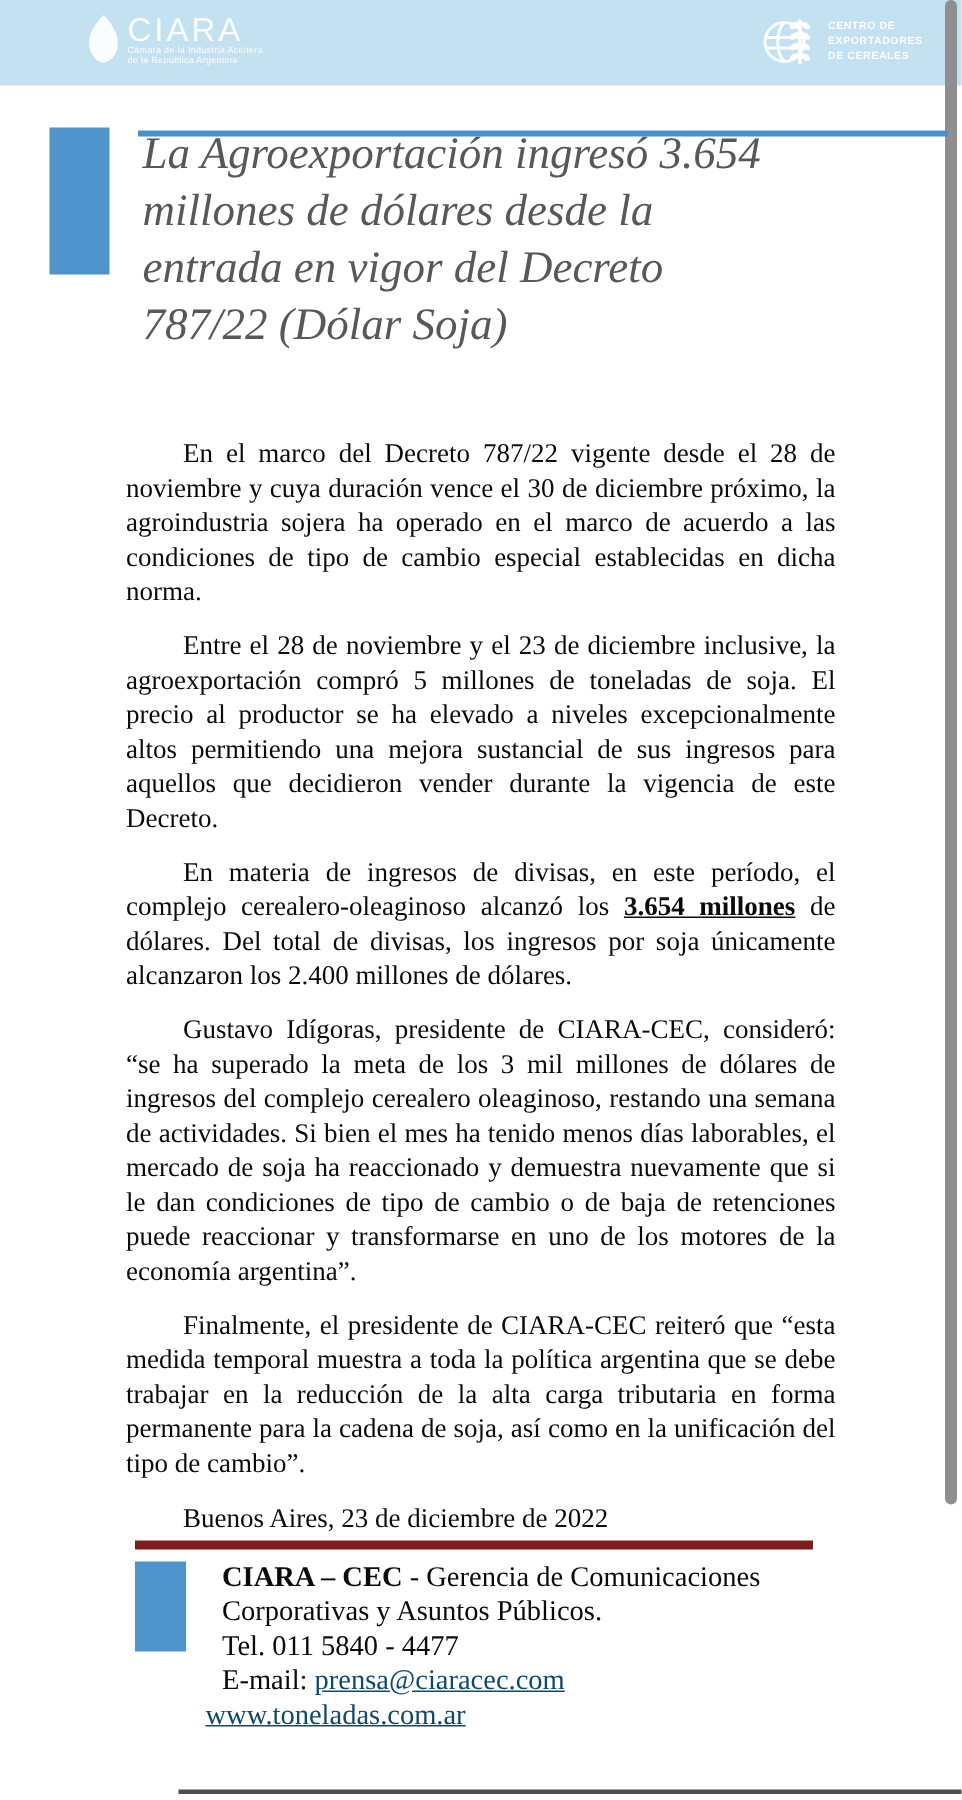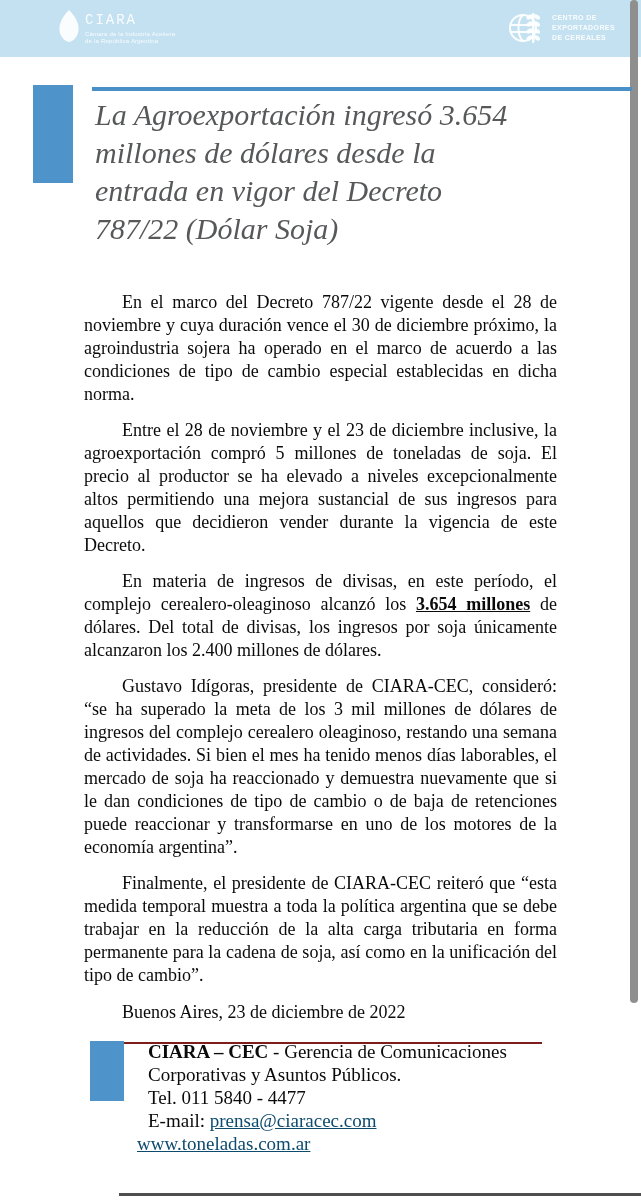--- a/index.html
+++ b/index.html
@@ -16,22 +16,22 @@
   .header{
     position:absolute;left:0;top:0;width:641px;height:57px;
     background:#c3e1f1;
   }
   .ciara-logo{
     position:absolute;left:56px;top:9px;
     display:flex;align-items:flex-start;gap:3px;
   }
   .ciara-text-col{display:flex;flex-direction:column;}
   .ciara-name{
-    font-family:Liberation Mono, monospace;
-    font-size:14px;line-height:22px;font-weight:400;
+    font-family:Liberation Sans, sans-serif;
+    font-size:22px;line-height:22px;font-weight:400;
     color:rgba(255,255,255,0.92);letter-spacing:2px;
   }
   .ciara-sub{
     font-family:"Liberation Sans", sans-serif;
     font-size:6px;line-height:7px;
     color:rgba(255,255,255,0.9);letter-spacing:0.2px;
   }
   .cec-logo{
     position:absolute;left:505px;top:7px;
     display:flex;align-items:center;gap:5px;
@@ -51,21 +51,21 @@
   
   .title-rule{
     position:absolute;left:92px;top:87px;width:540px;height:4px;
     background:#4a90c8;
   }
   .title-bar{
     position:absolute;left:33px;top:85px;width:40px;height:98px;
     background:#4e93ca;
   }
   .page-title{
-    position:absolute;left:95px;top:96px;width:430px;margin:0;
+    position:absolute;left:95px;top:84px;width:430px;margin:0;
     font-family:"Liberation Serif", serif;
     font-style:italic;font-weight:normal;
     font-size:30px;line-height:38px;
     color:#57585a;
   }
 
   
   .body-text{
     position:absolute;left:84px;top:291px;width:473px;
     font-size:18px;line-height:23px;color:#0a0a0a;
@@ -73,22 +73,22 @@
   .body-text p{
     margin:0 0 13px 0;
     text-align:justify;
     text-indent:38px;
   }
   .hl{font-weight:bold;text-decoration:underline;}
   .dateline{
     margin:14px 0 0 6px;
     width:452px;
     text-indent:32px;
-    padding-bottom:18px;
-    border-bottom:2px solid #7f1d1d;
+    padding-bottom:3px;
+    border-bottom:6px solid #7f1d1d;
   }
 
   
   .footer-bar{
     position:absolute;left:90px;top:1041px;width:34px;height:60px;
     background:#4e93ca;
   }
   .footer{
     position:absolute;left:148px;top:1040px;width:428px;
     font-size:19px;line-height:23px;color:#0a0a0a;

